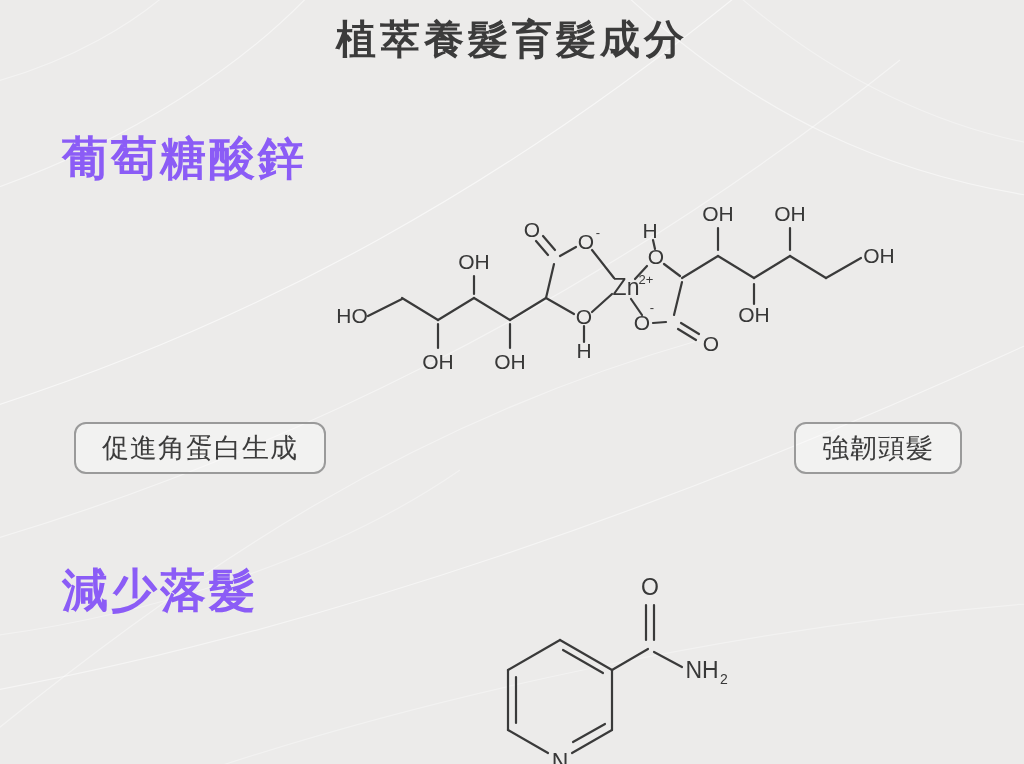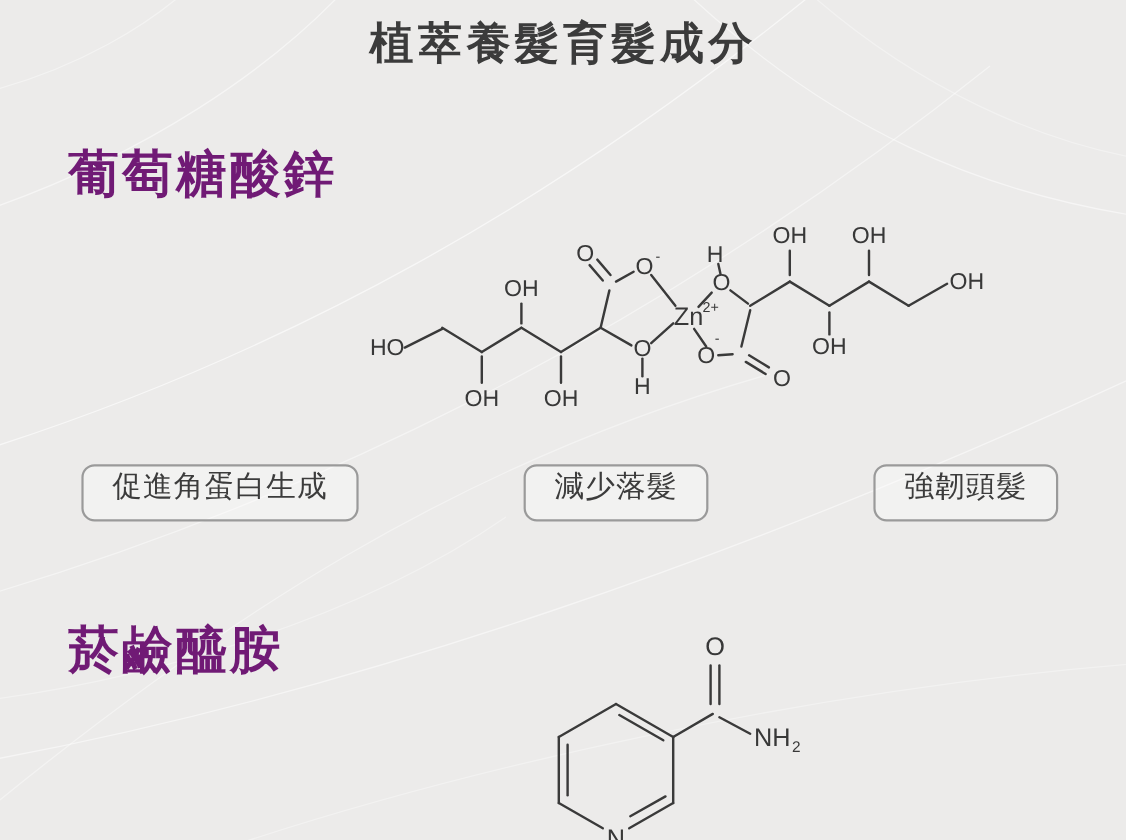--- a/index.html
+++ b/index.html
@@ -2,34 +2,34 @@
 <html><head>
 <meta charset="utf-8">
 <style>
   html,body{margin:0;padding:0;}
   body{font-family:"Liberation Sans",sans-serif;}
   .canvas{position:relative;width:1024px;height:764px;overflow:hidden;background:#ecebea;}
   .bg-lines{position:absolute;left:0;top:0;width:1024px;height:764px;pointer-events:none;}
   .page-title{position:absolute;top:12px;left:0;width:100%;text-align:center;
     font-size:40px;font-weight:bold;color:#3b3b3b;letter-spacing:4px;margin:0;}
   .section-heading{position:absolute;left:62px;margin:0;font-size:46px;font-weight:bold;
-    color:#701a75;letter-spacing:3px;}
+    color:#8b5cf6;letter-spacing:3px;}
   .heading-zinc{top:128px;}
   .heading-niacin{top:560px;}
   .mol{position:absolute;}
   .mol-zinc{left:330px;top:192px;}
   .mol-niacin{left:470px;top:545px;}
   .mol line, .mol path{stroke:#3a3a3a;stroke-width:2.2;stroke-linecap:round;fill:none;}
   .mol text{font-family:"Liberation Sans",sans-serif;font-size:21px;fill:#383838;}
   .mol text.sup{font-size:13px;}
   .mol text.sub{font-size:14px;}
   .mol text.big{font-size:23px;}
   .pill-row{position:absolute;top:422px;left:0;width:1024px;box-sizing:border-box;
     padding:0 62px 0 74px;display:flex;justify-content:space-between;align-items:center;}
-  .pill{height:52px;box-sizing:border-box;display:flex;
+  .pill{height:52px;box-sizing:border-box;display:flex;align-items:center;
     padding:0 26px;border:2px solid #9a9a9a;border-radius:12px;
     background:rgba(255,255,255,0.35);color:#3c3c3c;font-size:27px;letter-spacing:1px;white-space:nowrap;}
 </style>
 </head>
 <body>
 
 <div class="canvas">
 
   <svg class="bg-lines" viewBox="0 0 1024 764" xmlns="http://www.w3.org/2000/svg">
     <g fill="none" stroke="#ffffff" stroke-width="1.2">
@@ -113,28 +113,25 @@
       <text x="460" y="29">OH</text>
       <text x="549" y="71">OH</text>
     </g>
   </svg>
 
   <div class="pill-row">
     <div class="pill">
       <span>促進角蛋白生成</span>
     </div>
     <div class="pill">
-      <span>減少落髮</span>
-    </div>
-    <div class="pill">
       <span>強韌頭髮</span>
     </div>
   </div>
 
-  <h2 class="section-heading heading-niacin">菸鹼醯胺</h2>
+  <h2 class="section-heading heading-niacin">減少落髮</h2>
 
   <svg class="mol mol-niacin" width="320" height="240" viewBox="0 0 320 240" xmlns="http://www.w3.org/2000/svg">
     <g>
 
       <line x1="90" y1="95" x2="142" y2="125"></line>
       <line x1="93" y1="105" x2="133" y2="128"></line>
       <line x1="142" y1="125" x2="142" y2="185"></line>
       <line x1="142" y1="185" x2="102" y2="208"></line>
       <line x1="135" y1="179" x2="103" y2="197"></line>
       <line x1="78" y1="208" x2="38" y2="185"></line>

